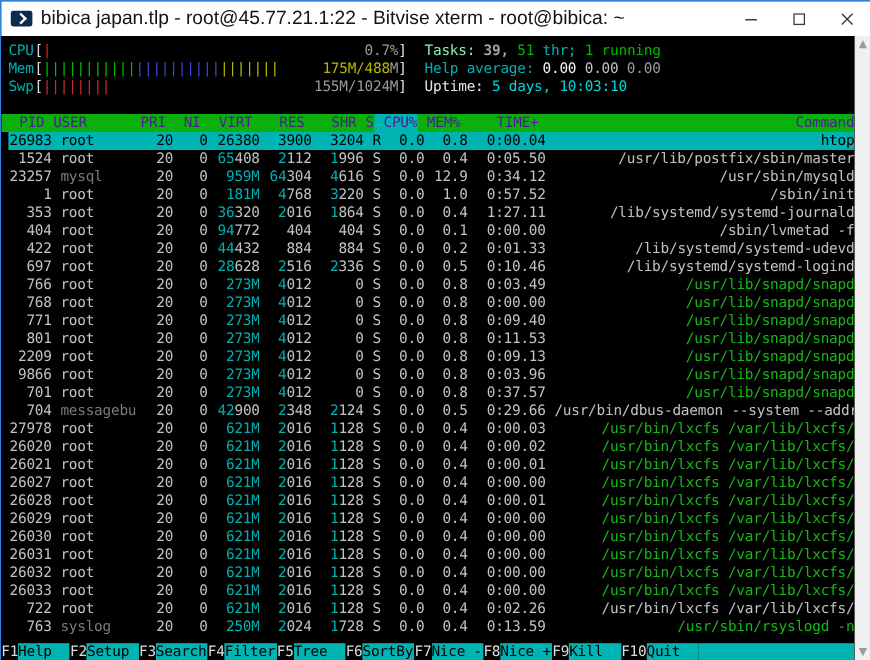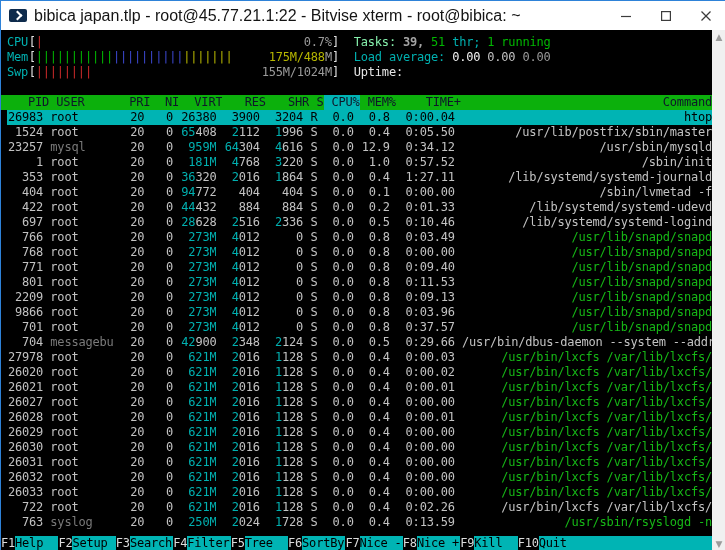--- a/index.html
+++ b/index.html
@@ -25,22 +25,22 @@
             letter-spacing:-0.2px;padding:5px 0 0 6px}
   .line{height:15px;white-space:pre;display:flex}
   .meters-block{display:flex}
   .meters-left{width:46ch;flex:none}
   .m-label{color:var(--cyan);width:3ch;display:inline-block;flex:none}
   .brk{color:#e0e0e0;flex:none}
   .bar{display:inline-flex;width:41ch;white-space:pre;overflow:hidden}
   .bar .val{margin-left:auto;white-space:pre}
   .stats{margin-left:2ch}
   
-  .hdr-row{display:flex;height:15px;white-space:pre;background:var(--hdr);color:#0f172a;
-           margin-left:-6px;padding-left:12px}
+  .hdr-row{display:flex;height:15px;white-space:pre;background:var(--hdr);color:#4c1d95;
+           margin-left:-6px;padding-left:0}
   .cell{display:inline-block;box-sizing:content-box;padding-left:1ch;text-align:right;
         white-space:pre;overflow:hidden;flex:none}
   .w-pid{width:5ch;padding-left:0}
   .w-user{width:9ch;text-align:left}
   .w-pri,.w-ni{width:3ch}
   .w-virt,.w-res,.w-shr{width:5ch}
   .w-s{width:1ch}
   .w-cpu,.w-mem{width:4ch}
   .w-time{width:8ch}
   .w-cmd{flex:1;text-align:right;width:auto}
@@ -93,22 +93,22 @@
   <div class="term-wrap">
     <div class="terminal">
       <div class="meters-block">
         <div class="meters-left" id="meters">
             <div class="line"><span class="m-label">CPU</span><span class="brk">[</span><span class="bar"><span style="color: rgb(204, 42, 42);">|</span><span class="val"><span style="color: rgb(154, 154, 154); margin-top: 23px;">0.7%</span></span></span><span class="brk">]</span></div>
             <div class="line"><span class="m-label">Mem</span><span class="brk">[</span><span class="bar"><span style="color: rgb(0, 184, 0);">|||||||||||</span><span style="color: rgb(60, 72, 208);">||||||||||</span><span style="color: rgb(182, 182, 0);">|||||||</span><span class="val"><span style="color: rgb(182, 182, 0);">175M/488</span><span style="color: rgb(154, 154, 154);">M</span></span></span><span class="brk">]</span></div>
             <div class="line"><span class="m-label">Swp</span><span class="brk">[</span><span class="bar"><span style="color: rgb(204, 42, 42);">||||||||</span><span class="val"><span style="color: rgb(154, 154, 154);">155M/1024M</span></span></span><span class="brk">]</span></div>
           </div>
         <div class="stats">
           <div class="line" id="stat-tasks"><span style="color: #86efac;">Tasks: </span><span style="color: #a3a3a3; font-weight: bold;">39, </span><span style="color: rgb(0, 184, 0);">51</span><span style="color: rgb(0, 176, 176);"> thr; </span><span style="color: rgb(0, 184, 0);">1</span><span style="color: rgb(0, 184, 0);"> running</span></div>
-          <div class="line" id="stat-load"><span style="color: rgb(0, 176, 176);">Load average: </span><span style="color: rgb(242, 242, 242);">0.00 </span><span style="color: rgb(194, 194, 194);">0.00 </span><span style="color: rgb(154, 154, 154);">0.00</span></div>
-          <div class="line" id="stat-uptime"><span style="color: #e5e5e5;">Uptime: </span></div>
+          <div class="line" id="stat-load"><span style="color: rgb(0, 176, 176);">Help average: </span><span style="color: rgb(242, 242, 242);">0.00 </span><span style="color: rgb(194, 194, 194);">0.00 </span><span style="color: rgb(154, 154, 154);">0.00</span></div>
+          <div class="line" id="stat-uptime"><span style="color: #e5e5e5;">Uptime: </span><span style="color: rgb(0, 217, 217);">5 days, 10:03:10</span></div>
         </div>
       </div>
       <div class="line"></div>
       <div class="hdr-row" id="thead"><span class="cell w-pid">PID</span><span class="cell w-user">USER</span><span class="cell w-pri">PRI</span><span class="cell w-ni">NI</span><span class="cell w-virt">VIRT</span><span class="cell w-res">RES</span><span class="cell w-shr">SHR</span><span class="cell w-s">S</span><span class="cell w-cpu sort">CPU%</span><span class="cell w-mem">MEM%</span><span class="cell w-time">TIME+</span><span class="cell w-cmd">Command</span></div>
       <div class="rows" id="rows">
           <div class="prow sel"><span class="cell w-pid">26983</span><span class="cell w-user">root</span><span class="cell w-pri">20</span><span class="cell w-ni">0</span><span class="cell w-virt">26380</span><span class="cell w-res">3900</span><span class="cell w-shr">3204</span><span class="cell w-s">R</span><span class="cell w-cpu">0.0</span><span class="cell w-mem">0.8</span><span class="cell w-time">0:00.04</span><span class="cell w-cmd">htop</span></div>
           <div class="prow"><span class="cell w-pid">1524</span><span class="cell w-user">root</span><span class="cell w-pri">20</span><span class="cell w-ni">0</span><span class="cell w-virt"><span class="num-hi">65</span><span>408</span></span><span class="cell w-res"><span class="num-hi">2</span><span>112</span></span><span class="cell w-shr"><span class="num-hi">1</span><span>996</span></span><span class="cell w-s">S</span><span class="cell w-cpu">0.0</span><span class="cell w-mem">0.4</span><span class="cell w-time">0:05.50</span><span class="cell w-cmd">/usr/lib/postfix/sbin/master</span></div>
           <div class="prow"><span class="cell w-pid">23257</span><span class="cell w-user shadow">mysql</span><span class="cell w-pri">20</span><span class="cell w-ni">0</span><span class="cell w-virt"><span class="num-hi">959M</span></span><span class="cell w-res"><span class="num-hi">64</span><span>304</span></span><span class="cell w-shr"><span class="num-hi">4</span><span>616</span></span><span class="cell w-s">S</span><span class="cell w-cpu">0.0</span><span class="cell w-mem">12.9</span><span class="cell w-time">0:34.12</span><span class="cell w-cmd">/usr/sbin/mysqld</span></div>
           <div class="prow"><span class="cell w-pid">1</span><span class="cell w-user">root</span><span class="cell w-pri">20</span><span class="cell w-ni">0</span><span class="cell w-virt"><span class="num-hi">181M</span></span><span class="cell w-res"><span class="num-hi">4</span><span>768</span></span><span class="cell w-shr"><span class="num-hi">3</span><span>220</span></span><span class="cell w-s">S</span><span class="cell w-cpu">0.0</span><span class="cell w-mem">1.0</span><span class="cell w-time">0:57.52</span><span class="cell w-cmd">/sbin/init</span></div>
           <div class="prow"><span class="cell w-pid">353</span><span class="cell w-user">root</span><span class="cell w-pri">20</span><span class="cell w-ni">0</span><span class="cell w-virt"><span class="num-hi">36</span><span>320</span></span><span class="cell w-res"><span class="num-hi">2</span><span>016</span></span><span class="cell w-shr"><span class="num-hi">1</span><span>864</span></span><span class="cell w-s">S</span><span class="cell w-cpu">0.0</span><span class="cell w-mem">0.4</span><span class="cell w-time">1:27.11</span><span class="cell w-cmd">/lib/systemd/systemd-journald</span></div>

